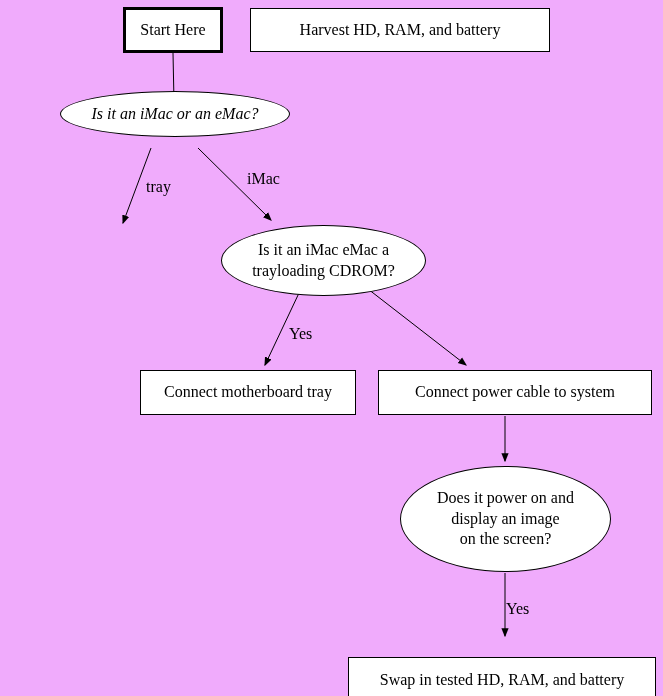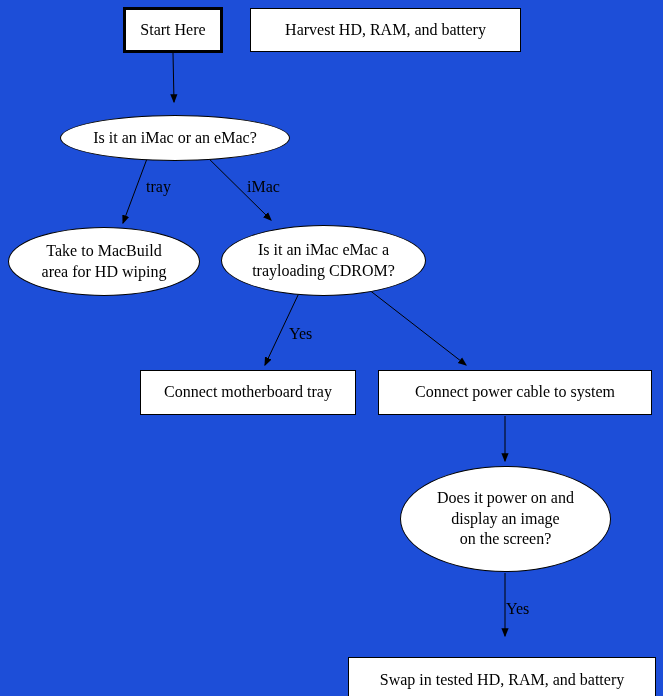--- a/index.html
+++ b/index.html
@@ -4,21 +4,21 @@
 <style>
   html, body {
     margin: 0;
     padding: 0;
     background: #ffffff;
   }
   #canvas {
     position: relative;
     width: 663px;
     height: 696px;
-    background: #1d4ed8;
+    background: #f0abfc;
     font-family: "Liberation Serif", "DejaVu Serif", serif;
     font-size: 16px;
     color: #000000;
     overflow: hidden;
   }
   #edges {
     position: absolute;
     left: 0;
     top: 0;
     width: 663px;
@@ -66,38 +66,36 @@
     <line x1="151" y1="148" x2="123" y2="223" stroke="#000" stroke-width="1" marker-end="url(#arrow)"></line>
     <line x1="198" y1="148" x2="271" y2="220" stroke="#000" stroke-width="1" marker-end="url(#arrow)"></line>
     <line x1="299" y1="293" x2="265" y2="365" stroke="#000" stroke-width="1" marker-end="url(#arrow)"></line>
     <line x1="368" y1="289" x2="466" y2="365" stroke="#000" stroke-width="1" marker-end="url(#arrow)"></line>
     <line x1="505" y1="416" x2="505" y2="461" stroke="#000" stroke-width="1" marker-end="url(#arrow)"></line>
     <line x1="505" y1="573" x2="505" y2="636" stroke="#000" stroke-width="1" marker-end="url(#arrow)"></line>
   </svg>
 
   <div class="node rect bold" style="left:123px; top:7px; width:100px; height:46px;">Start Here</div>
 
-  <div class="node rect" style="left:250px; top:8px; width:271px; height:44px;">Harvest HD, RAM, and battery</div>
+  <div class="node rect" style="left:250px; top:8px; width:300px; height:44px;">Harvest HD, RAM, and battery</div>
 
-  <div class="node ellipse" style="left:60px; top:115px; width:230px; height:46px;">Is it an iMac or an eMac?</div>
+  <div class="node ellipse" style="left:60px; top:91px; width:230px; height:46px;font-style:italic;">Is it an iMac or an eMac?</div>
 
-  <div class="node ellipse" style="left:8px; top:227px; width:192px; height:69px;">Take to MacBuild
-area for HD wiping</div>
 
   <div class="node ellipse" style="left:221px; top:225px; width:205px; height:71px;">Is it an iMac eMac a
 trayloading CDROM?</div>
 
   <div class="node rect" style="left:140px; top:370px; width:216px; height:45px;">Connect motherboard tray</div>
 
   <div class="node rect" style="left:378px; top:370px; width:274px; height:45px;">Connect power cable to system</div>
 
   <div class="node ellipse" style="left:400px; top:466px; width:211px; height:106px;">Does it power on and
 display an image
 on the screen?</div>
 
   <div class="node rect" style="left:348px; top:641px; width:308px; height:46px;margin-top:16px;">Swap in tested HD, RAM, and battery</div>
 
   <div class="edge-label" style="left:146px; top:179px;">tray</div>
-  <div class="edge-label" style="left:247px; top:179px;">iMac</div>
+  <div class="edge-label" style="left:247px; top:171px;">iMac</div>
   <div class="edge-label" style="left:289px; top:326px;">Yes</div>
   <div class="edge-label" style="left:506px; top:601px;">Yes</div>
 
 </div>
 
 </body></html>

